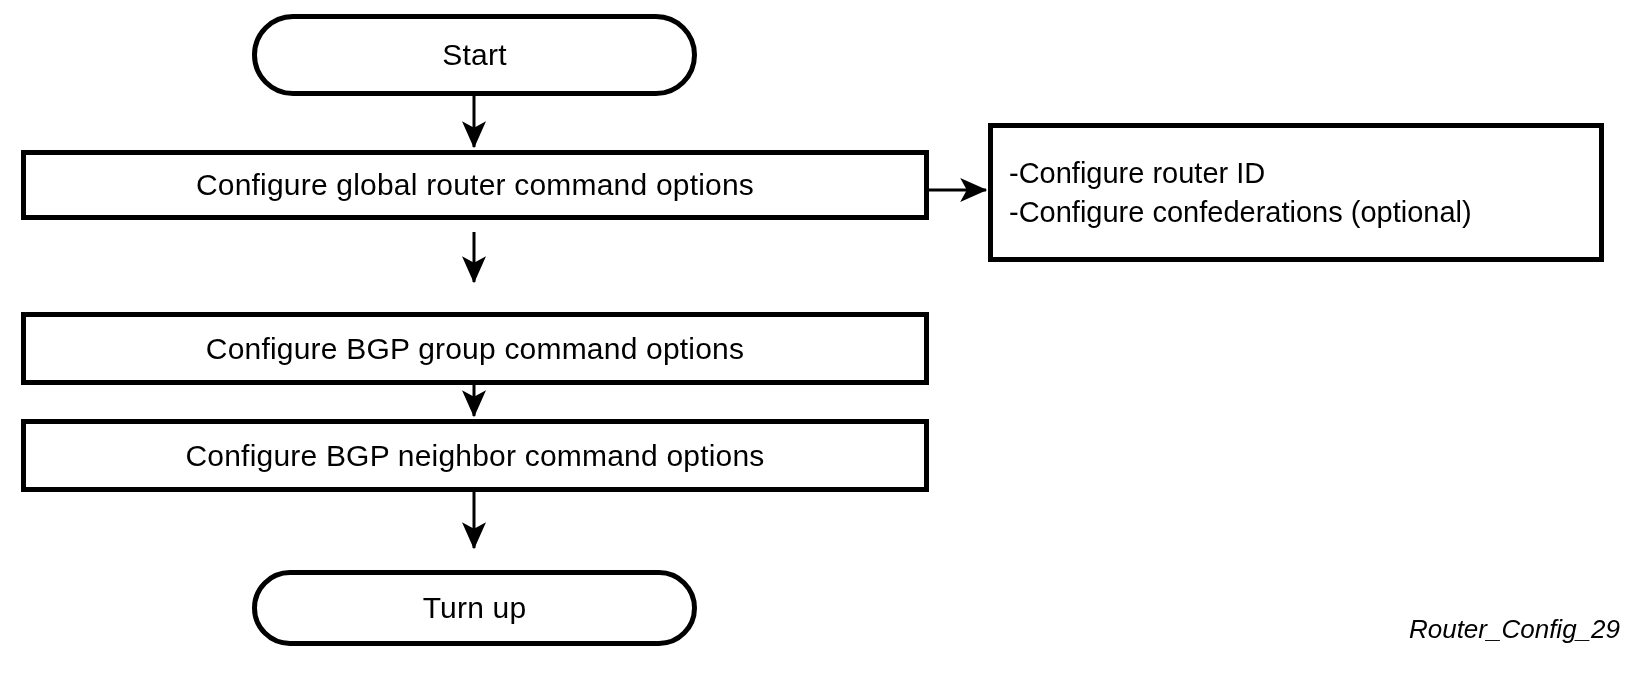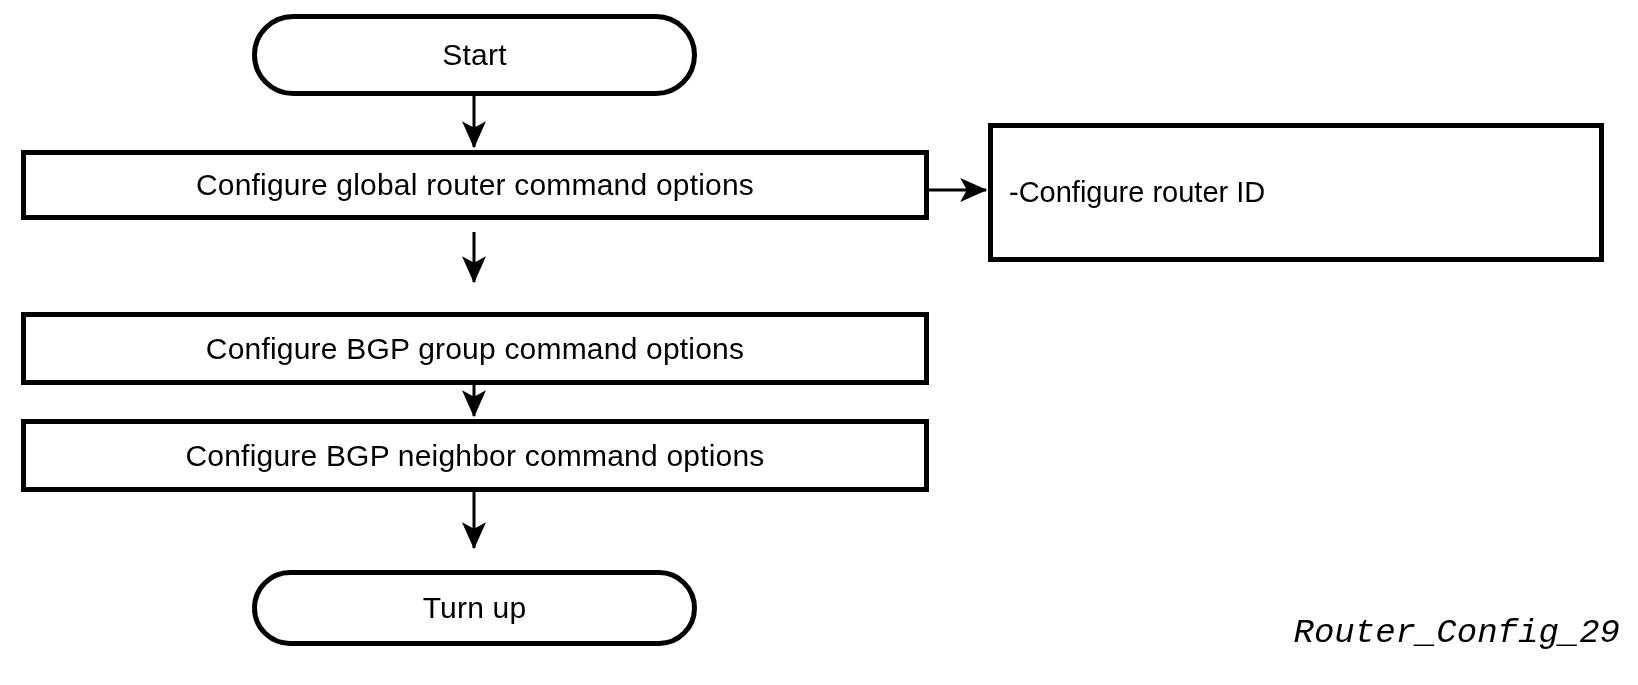--- a/index.html
+++ b/index.html
@@ -47,23 +47,23 @@
     align-items: flex-start;
     padding: 4px 0 4px 16px;
   }
   .callout-line {
     font-size: 29px;
     line-height: 39px;
     white-space: nowrap;
   }
   .caption {
     position: absolute;
-    font-family: Liberation Mono, monospace;
+    font-family: Liberation Sans, sans-serif;
     font-style: italic;
-    font-size: 34px;
+    font-size: 26px;
     white-space: nowrap;
   }
   svg.edges {
     position: absolute;
     left: 0;
     top: 0;
     width: 1638px;
     height: 685px;
     pointer-events: none;
   }
@@ -97,20 +97,21 @@
   <div class="node terminal" style="left:252px; top:14px; width:445px; height:82px;">
     <span>Start</span>
   </div>
 
   <div class="node process" style="left:21px; top:150px; width:908px; height:70px;">
     <span>Configure global router command options</span>
   </div>
 
   <div class="callout" style="left:988px; top:123px; width:616px; height:139px;">
     <div class="callout-line">-Configure router ID</div>
+    <div class="callout-line">-Configure confederations (optional)</div>
   </div>
 
   <div class="node process" style="left:21px; top:285px; width:908px; height:73px;margin-top:27px;">
     <span>Configure BGP group command options</span>
   </div>
 
   <div class="node process" style="left:21px; top:419px; width:908px; height:73px;">
     <span>Configure BGP neighbor command options</span>
   </div>
 

